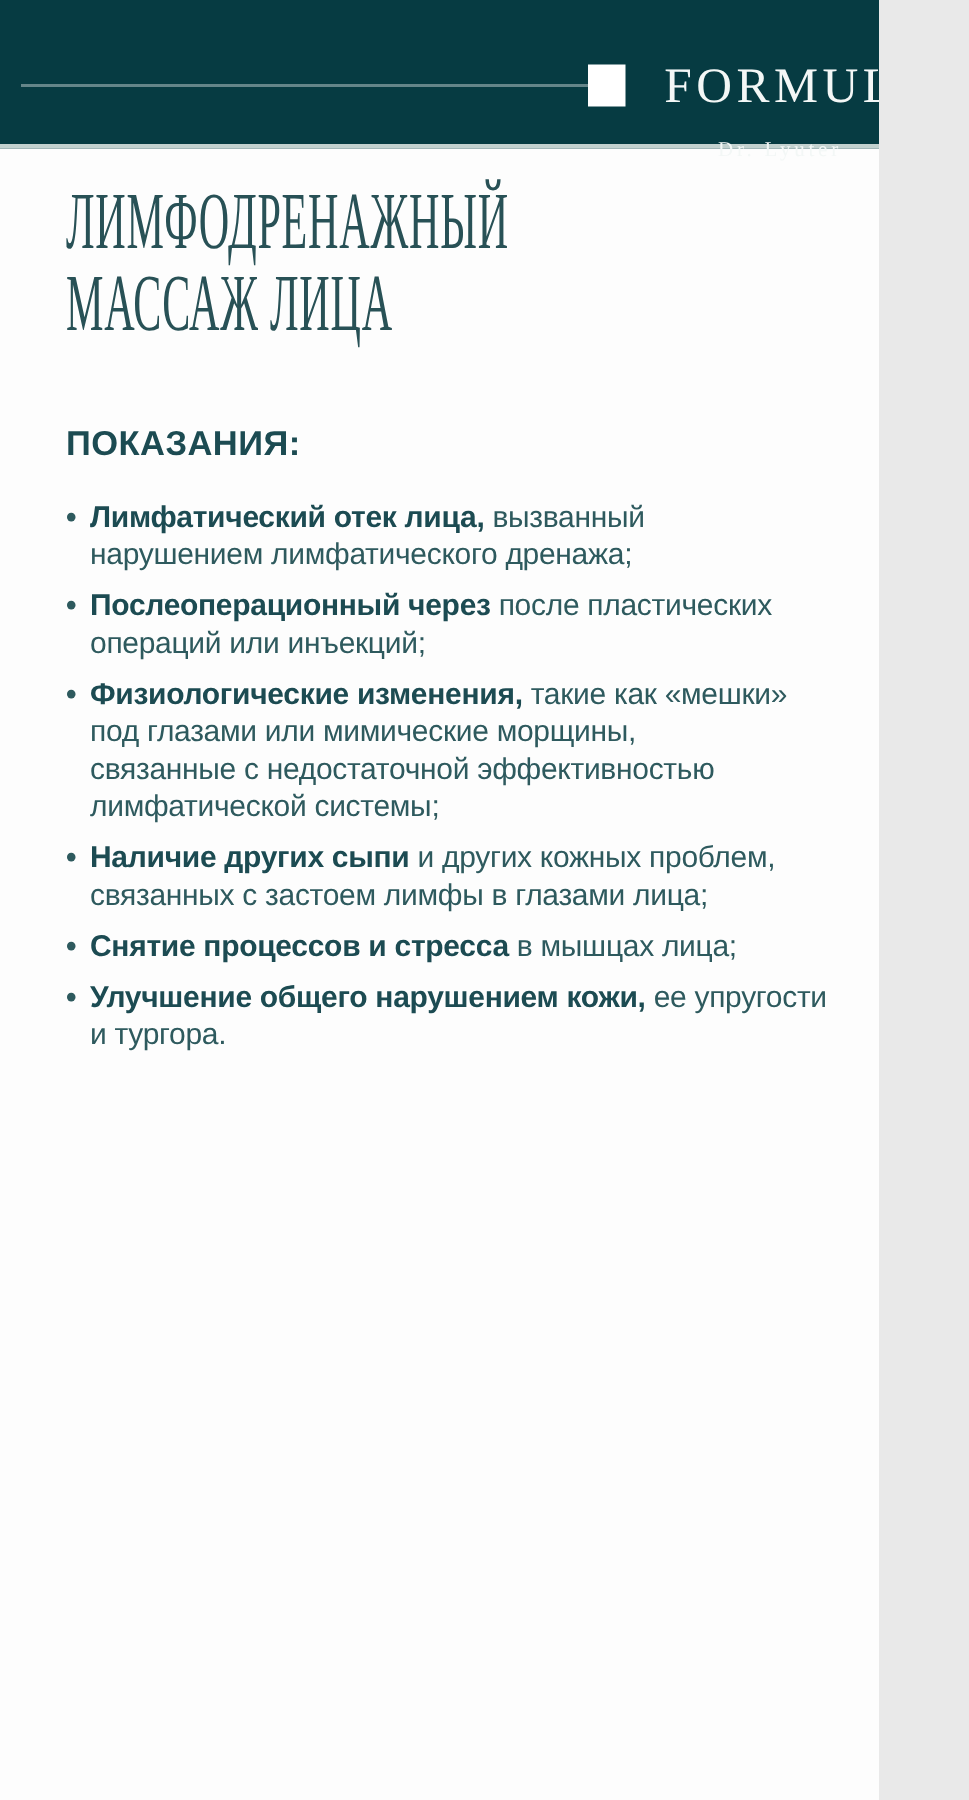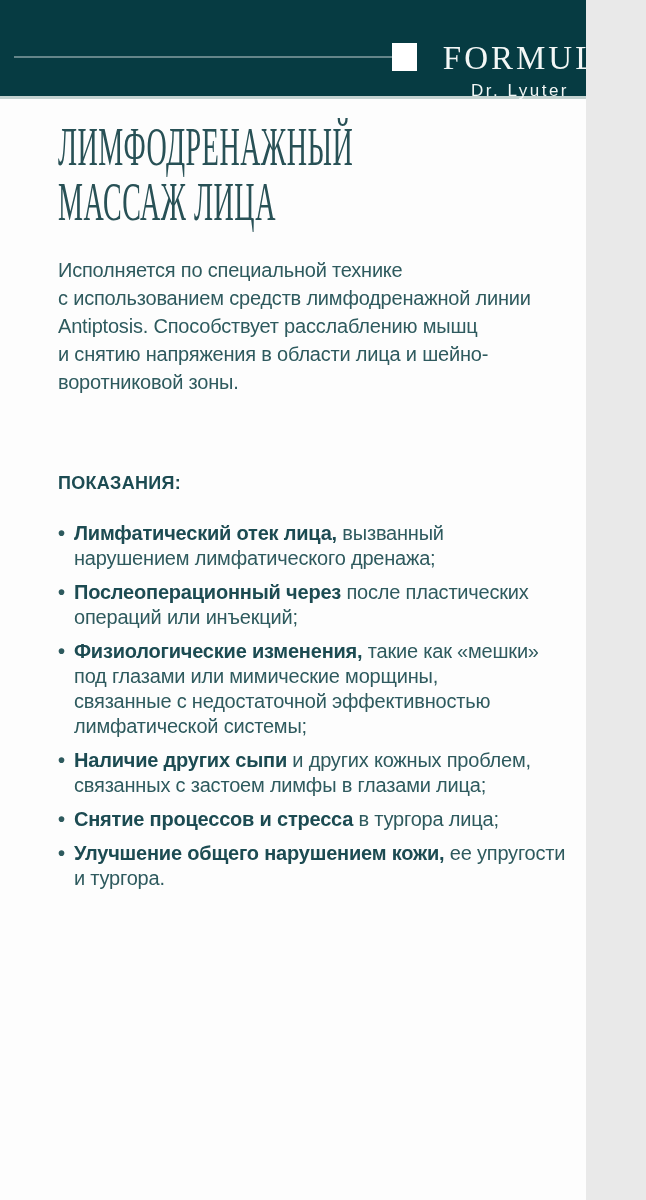--- a/index.html
+++ b/index.html
@@ -47,31 +47,31 @@
     color:var(--logo-white);
   }
   .logo-name{
     font-family:"Liberation Serif",serif;
     font-size:33px;
     line-height:33px;
     letter-spacing:3px;
     white-space:nowrap;
   }
   .logo-sub{
-    font-family:Liberation Sans, sans-serif;
-    font-size:17px;
+    font-family:Liberation Serif, serif;
+    font-size:14px;
     line-height:15px;
     letter-spacing:2.5px;
-    margin-top:8px;
+    margin-top:18px;
     transform:translateX(-14px);
     white-space:nowrap;
   }
   
   main{
-    padding:21px 20px 0 58px;
+    padding:21px 20px 0 44px;
   }
   .page-title{
     font-family:"Liberation Serif",serif;
     font-weight:500;
     font-size:54px;
     line-height:55px;
     color:var(--title);
     white-space:pre-line;
     transform:scaleX(0.52);
     transform-origin:left top;
@@ -79,22 +79,22 @@
   }
   .intro{
     margin-top:26px;
     font-size:20px;
     line-height:28px;
     letter-spacing:-0.2px;
     color:var(--text);
     white-space:pre-line;
   }
   .indications-heading{
-    margin-top:73px;
-    font-size:18px;
+    margin-top:51px;
+    font-size:23px;
     line-height:28px;
     font-weight:bold;
     letter-spacing:0.3px;
     color:var(--bold-text);
   }
   .indications-list{
     margin-top:24px;
     list-style:none;
   }
   .indications-list li{
@@ -131,38 +131,33 @@
     <div class="logo">
       <div class="logo-name">FORMULA</div>
       <div class="logo-sub">Dr. Lyuter</div>
     </div>
   </header>
 
   <main>
     <h1 class="page-title">ЛИМФОДРЕНАЖНЫЙ
 МАССАЖ ЛИЦА</h1>
 
-    <p class="intro">Исполняется по специальной технике
-с использованием средств лимфодренажной линии
-Antiptosis. Способствует расслаблению мышц
-и снятию напряжения в области лица и шейно-
-воротниковой зоны.</p>
 
     <h2 class="indications-heading">ПОКАЗАНИЯ:</h2>
 
     <ul class="indications-list">
       <li><span class="b">Лимфатический отек лица,</span><span> вызванный
 нарушением лимфатического дренажа;</span></li>
       <li><span class="b">Послеоперационный через</span><span> после пластических
 операций или инъекций;</span></li>
       <li><span class="b">Физиологические изменения,</span><span> такие как «мешки»
 под глазами или мимические морщины,
 связанные с недостаточной эффективностью
 лимфатической системы;</span></li>
       <li><span class="b">Наличие других сыпи</span><span> и других кожных проблем,
 связанных с застоем лимфы в глазами лица;</span></li>
-      <li><span class="b">Снятие процессов и стресса</span><span> в тургора лица;</span></li>
+      <li><span class="b">Снятие процессов и стресса</span><span> в мышцах лица;</span></li>
       <li><span class="b">Улучшение общего нарушением кожи,</span><span> ее упругости
 и тургора.</span></li>
     </ul>
   </main>
 
 </div>
 
 </body></html>

